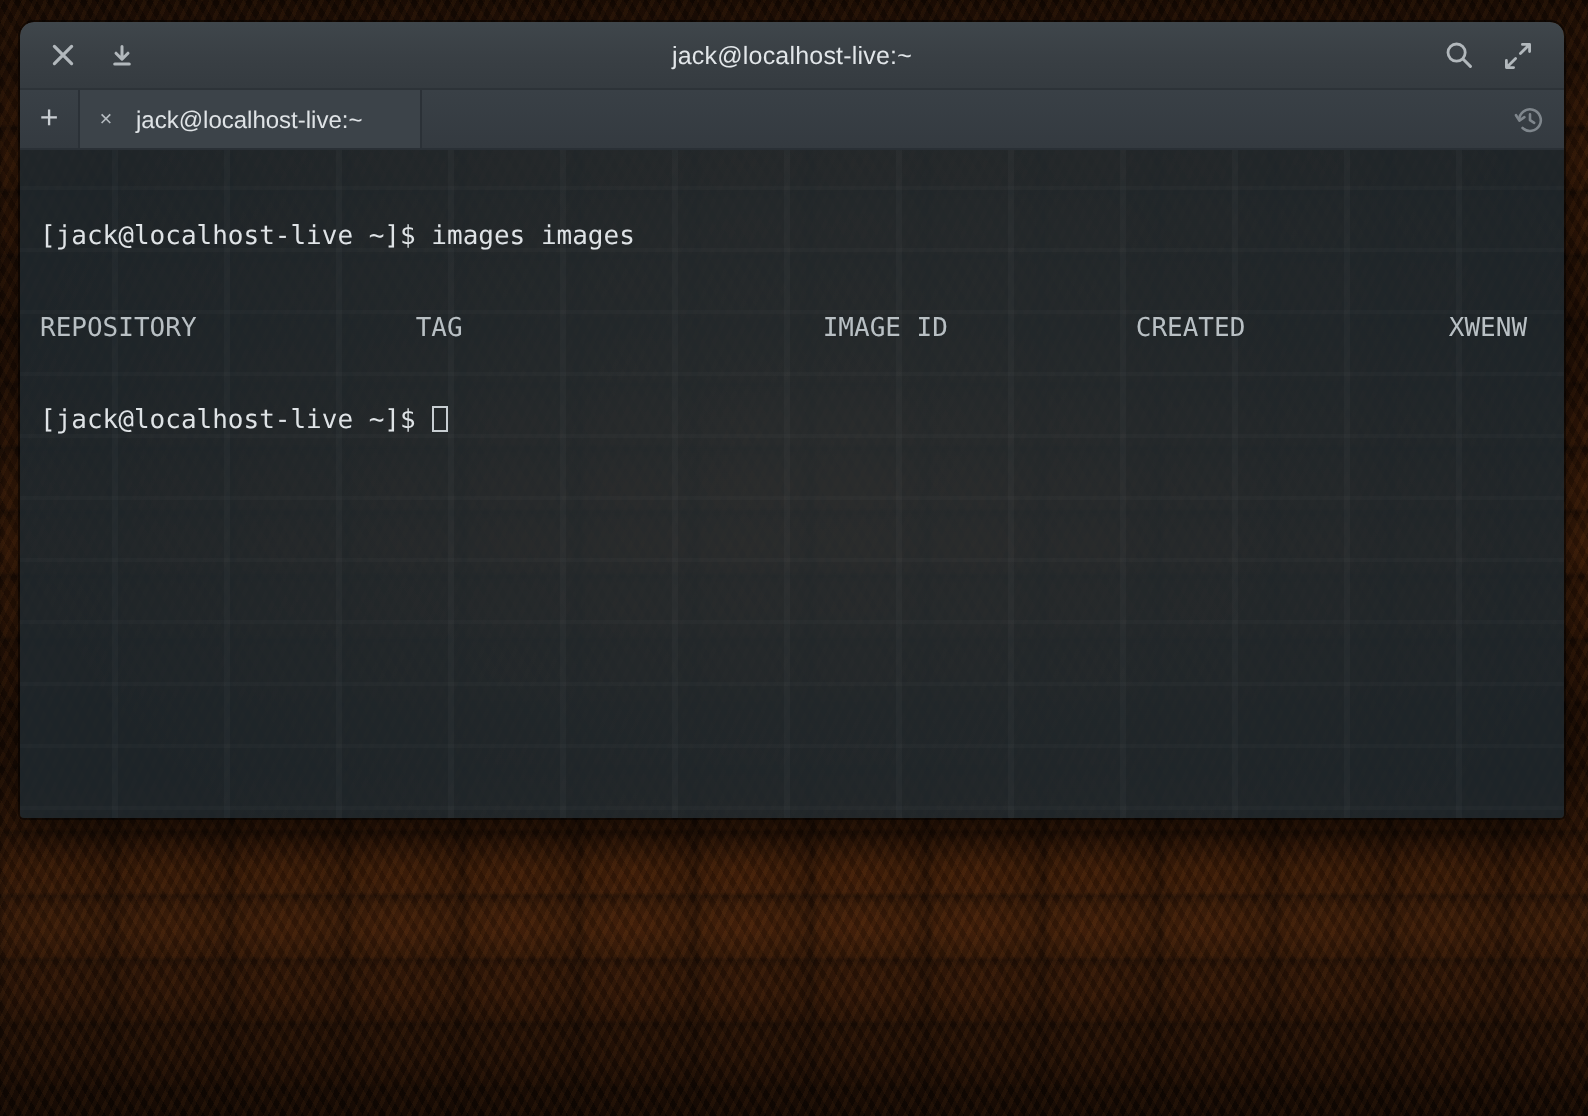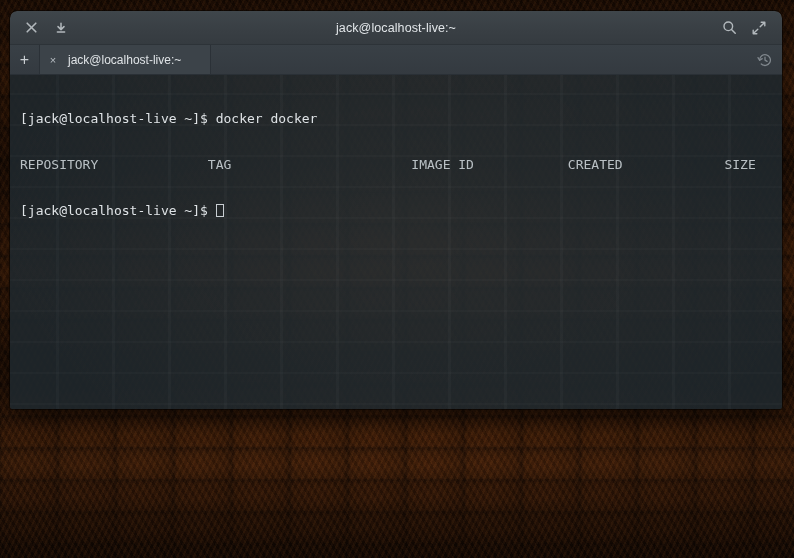--- a/index.html
+++ b/index.html
@@ -274,22 +274,22 @@
       <svg width="16" height="16" viewBox="0 0 16 16">
         <path d="M2.6 8 A5.4 5.4 0 1 1 4.3 12" stroke="#7f868c" stroke-width="1.3" fill="none" stroke-linecap="round"></path>
         <path d="M1 5.6 L2.7 8.3 L5.2 6.6" stroke="#7f868c" stroke-width="1.3" fill="none" stroke-linecap="round" stroke-linejoin="round"></path>
         <path d="M8 5.2 L8 8.1 L10.1 9.4" stroke="#7f868c" stroke-width="1.3" fill="none" stroke-linecap="round" stroke-linejoin="round"></path>
       </svg>
     </div>
   </div>
 
   <div id="term-body">
     <div id="term-text">
-      <div class="line"><span>[jack@localhost-live ~]$</span><span> docker docker</span></div>
-      <div class="line dim">REPOSITORY              TAG                       IMAGE ID            CREATED             SIZE</div>
+      <div class="line"><span>[jack@localhost-live ~]$</span><span> images images</span></div>
+      <div class="line dim">REPOSITORY              TAG                       IMAGE ID            CREATED             XWENW</div>
       <div class="line"><span>[jack@localhost-live ~]$</span><span> </span><span class="cursor-block"></span></div>
     </div>
 
     <div id="watermark">
       <div id="wm-inner-border"></div>
       <div id="wm-cjk">小闻网</div>
 
       <div id="wm-vertical">XWENW.COM</div>
 
     </div>

